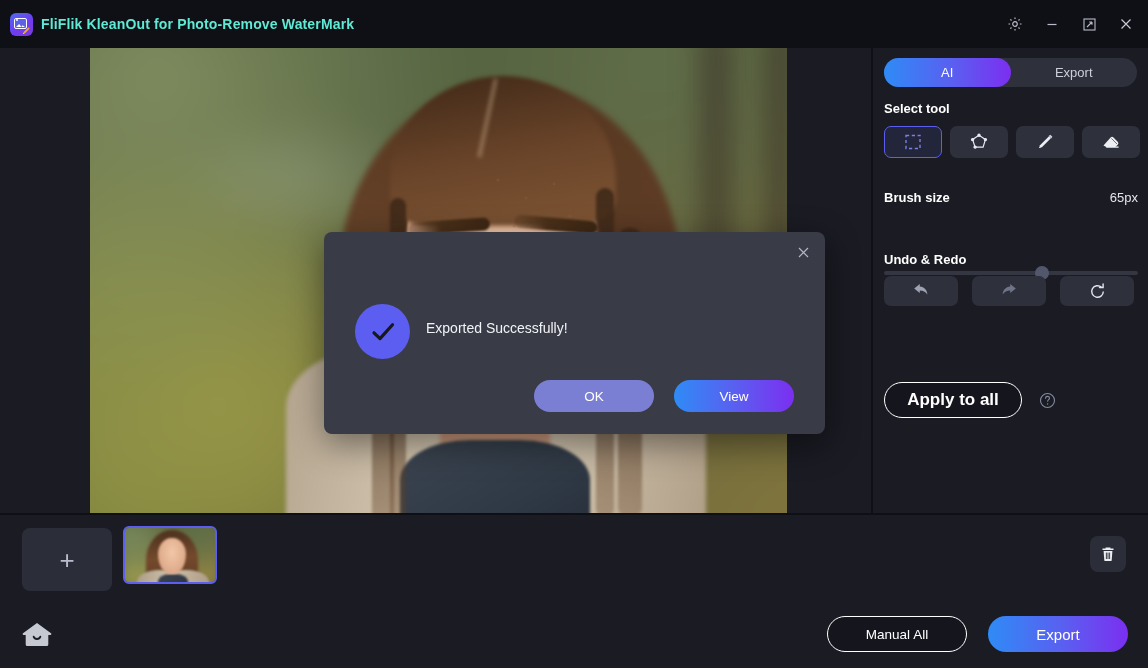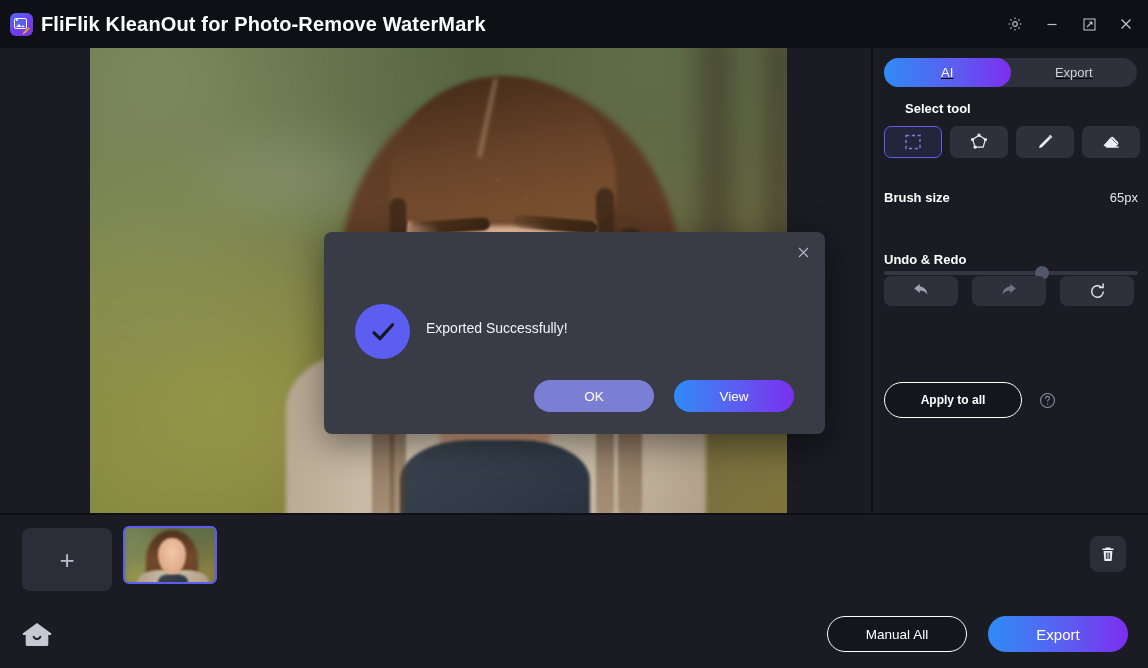--- a/index.html
+++ b/index.html
@@ -45,21 +45,21 @@
     width: 2.4px; height: 2.4px; border-radius: 50%;
     background: #ffffff;
   }
   .app-icon .brush {
     position: absolute; right: 2px; bottom: 1.5px;
     width: 9px; height: 9px;
   }
   .app-title {
     position: absolute; left: 41px; top: 0; height: 48px;
     display: flex; align-items: center;
-    font-size: 20px; font-weight: bold; color: #ffffff;
+    font-size: 14px; font-weight: bold; color: #5eead4;
     letter-spacing: 0.15px;
   }
   .win-btn {
     position: absolute; top: 10px; width: 28px; height: 28px;
     display: flex; align-items: center; justify-content: center;
     cursor: pointer;
   }
   .win-btn svg { display: block; }
   #btn-gear  { left: 1001px; }
   #btn-min   { left: 1038px; }
@@ -200,36 +200,36 @@
     background: #1a1b23;
     padding: 0;
   }
   .vdivider {
     position: absolute; left: 871px; top: 48px; width: 2px; height: 465px;
     background: #0f1016;
   }
   .seg {
     position: absolute; left: 11px; top: 10px; width: 253px; height: 29px;
     background: #2e303c; border-radius: 15px;
-    display: flex; align-items: center; text-decoration: underline;
+    display: flex; align-items: center;
   }
   .seg .opt {
     flex: 1; height: 29px; border-radius: 15px;
     display: flex; align-items: center; justify-content: center;
     font-size: 13px; color: #cdd0da; cursor: pointer;
   }
   .seg .opt.active {
     background: linear-gradient(90deg, #2f8bf6 0%, #5b5ef0 55%, #7b2ff0 100%);
     color: #ffffff;
   }
   .sec-label {
     position: absolute; left: 11px;
     font-size: 13px; font-weight: bold; color: #ffffff;
   }
-  #label-select-tool { top: 53px; margin-left: 21px; }
+  #label-select-tool { top: 53px; }
   #label-brush { top: 142px; }
   #label-undo { top: 204px; }
   .brush-value {
     position: absolute; right: 10px; top: 142px;
     font-size: 13px; color: #e4e6ec;
   }
   .tools {
     position: absolute; left: 11px; top: 78px;
     display: flex; gap: 8px;
   }
@@ -256,21 +256,21 @@
     position: absolute; left: 11px; top: 228px;
     display: flex; gap: 14px;
   }
   .ubtn {
     width: 74px; height: 30px; border-radius: 7px; background: #2e303c;
     display: flex; align-items: center; justify-content: center; cursor: pointer;
   }
   .btn-apply {
     position: absolute; left: 11px; top: 334px; width: 138px; height: 36px;
     border-radius: 18px; border: 1.6px solid #ffffff; background: #15161d;
-    color: #ffffff; font-size: 12px; font-weight: bold;
+    color: #ffffff; font-size: 17px; font-weight: bold;
     display: flex; align-items: center; justify-content: center; cursor: pointer;
   }
   .help-icon {
     position: absolute; left: 166px; top: 344px; width: 17px; height: 17px;
     cursor: pointer;
   }
   .btn-remove {
     position: absolute; left: 11px; top: 383px; width: 138px; height: 34px;
     border-radius: 6px; background: #2e303c;
     color: #8f93a3; font-size: 13.5px;

